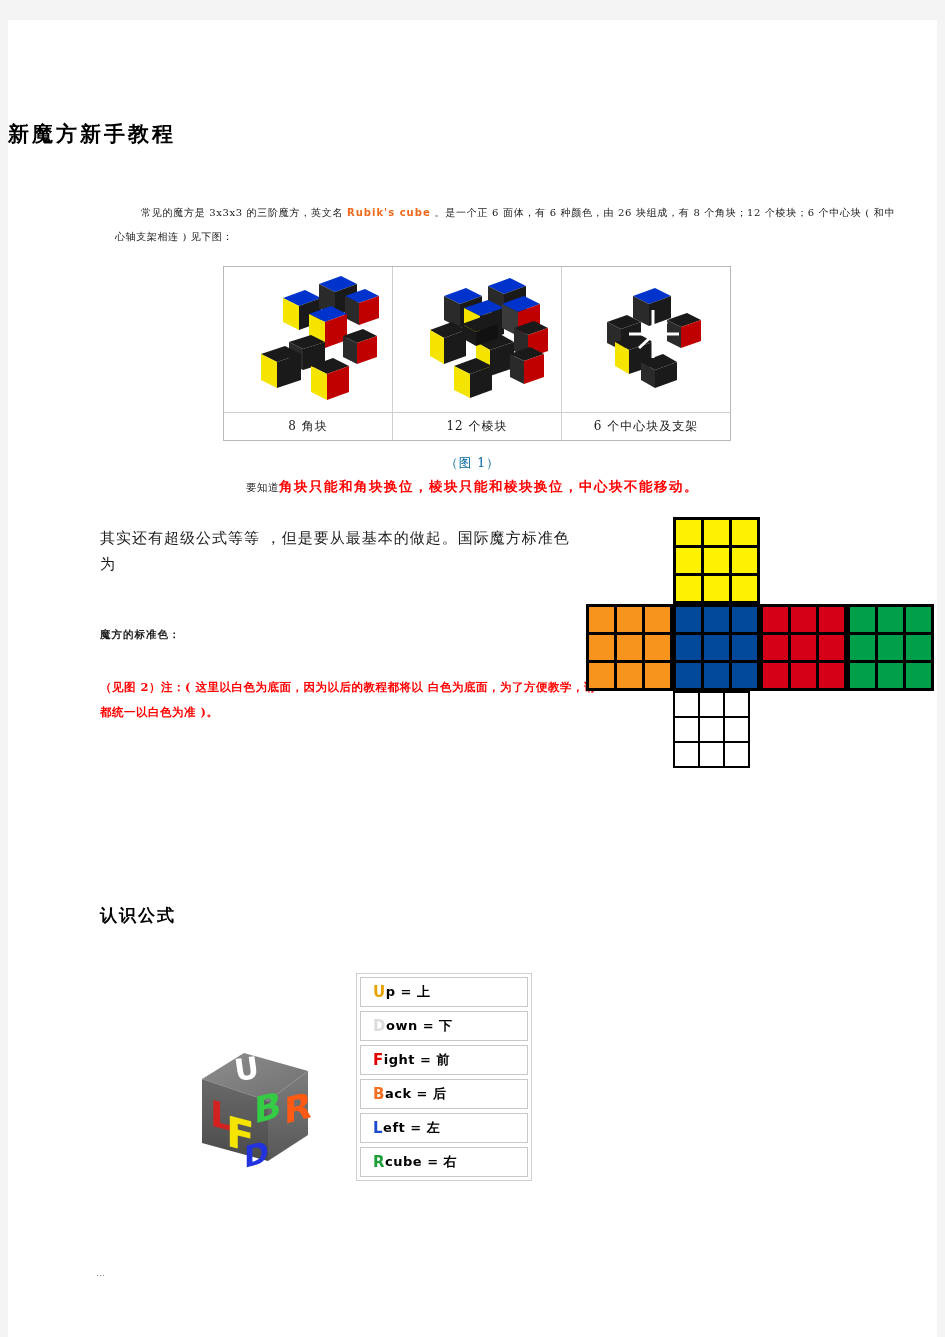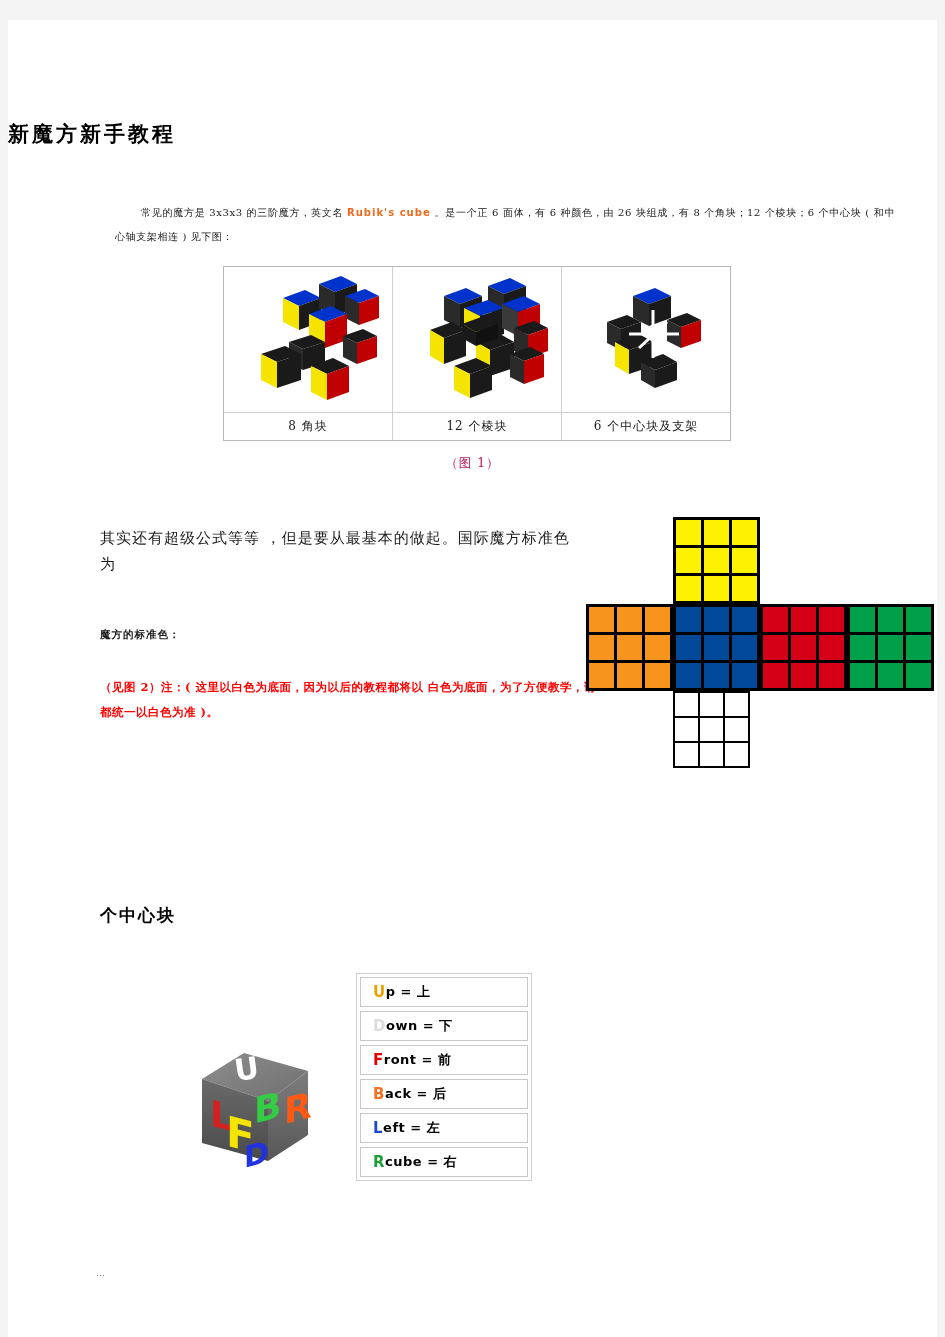--- a/index.html
+++ b/index.html
@@ -86,21 +86,21 @@
   }
 
   .fig-caption {
     position: absolute;
     width: 929px;
     left: 0;
     text-align: center;
     font-family: "DejaVu Serif", "Liberation Serif", serif;
     font-size: 12.5px;
     letter-spacing: 1px;
-    color: #be185d;
+    color: #0369a1;
   }
   #fig1-caption { top: 435px; }
   #fig2-caption { top: 810px; }
 
   .redline {
     position: absolute;
     left: 0;
     top: 458px;
     width: 929px;
     text-align: center;
@@ -395,20 +395,23 @@
     </div>
     <div class="fig1-row fig1-cap-row">
       <div class="fig1-cell">8 角块</div>
       <div class="fig1-cell">12 个棱块</div>
       <div class="fig1-cell">6 个中心块及支架</div>
     </div>
   </div>
 
   <div class="fig-caption" id="fig1-caption">（图 1）</div>
 
+  <div class="redline">
+    <span class="small">要知道</span><span class="rt">角块只能和角块换位，棱块只能和棱块换位，中心块不能移动。</span>
+  </div>
 
   <div class="para-b">其实还有超级公式等等 ，但是要从最基本的做起。国际魔方标准色为</div>
 
   <div class="std-label">魔方的标准色：</div>
 
   <div class="std-body">
     <span class="indent"></span><br>
     <span class="note">（见图 2）注：( 这里以白色为底面，因为以后的教程都将以 </span><span class="note blue">白色</span><span class="note">为底面，为了方便教学，请都统一以白色为准 )。</span>
   </div>
 
@@ -483,21 +486,21 @@
           <div class="cell"></div>
           <div class="cell"></div>
         <div class="cell"></div>
           <div class="cell"></div>
           <div class="cell"></div>
       </div>
     </div>
   </div>
 
 
-  <div class="h2">个中心块</div>
+  <div class="h2">认识公式</div>
 
   <div class="cube-letters">
     <svg width="140" height="140" viewBox="0 0 140 140">
       <defs>
         <linearGradient id="topg" x1="0" y1="0" x2="1" y2="1">
           <stop offset="0%" stop-color="#8e8e8e"></stop>
             <stop offset="100%" stop-color="#6f6f6f"></stop>
         </linearGradient>
         <linearGradient id="leftg" x1="0" y1="0" x2="0" y2="1">
           <stop offset="0%" stop-color="#6a6a6a"></stop>
@@ -526,21 +529,21 @@
     <div class="notation-row">
       <span class="lead" style="color:#E8A200">U</span>
         <span>p = 上</span>
     </div>
     <div class="notation-row">
       <span class="lead" style="color:#DCDCDC">D</span>
         <span>own = 下</span>
     </div>
     <div class="notation-row">
       <span class="lead" style="color:#E30000">F</span>
-        <span>ront = 前</span>
+        <span>ight = 前</span>
     </div>
     <div class="notation-row">
       <span class="lead" style="color:#F36F21">B</span>
         <span>ack = 后</span>
     </div>
     <div class="notation-row">
       <span class="lead" style="color:#1A49D0">L</span>
         <span>eft = 左</span>
     </div>
     <div class="notation-row">

